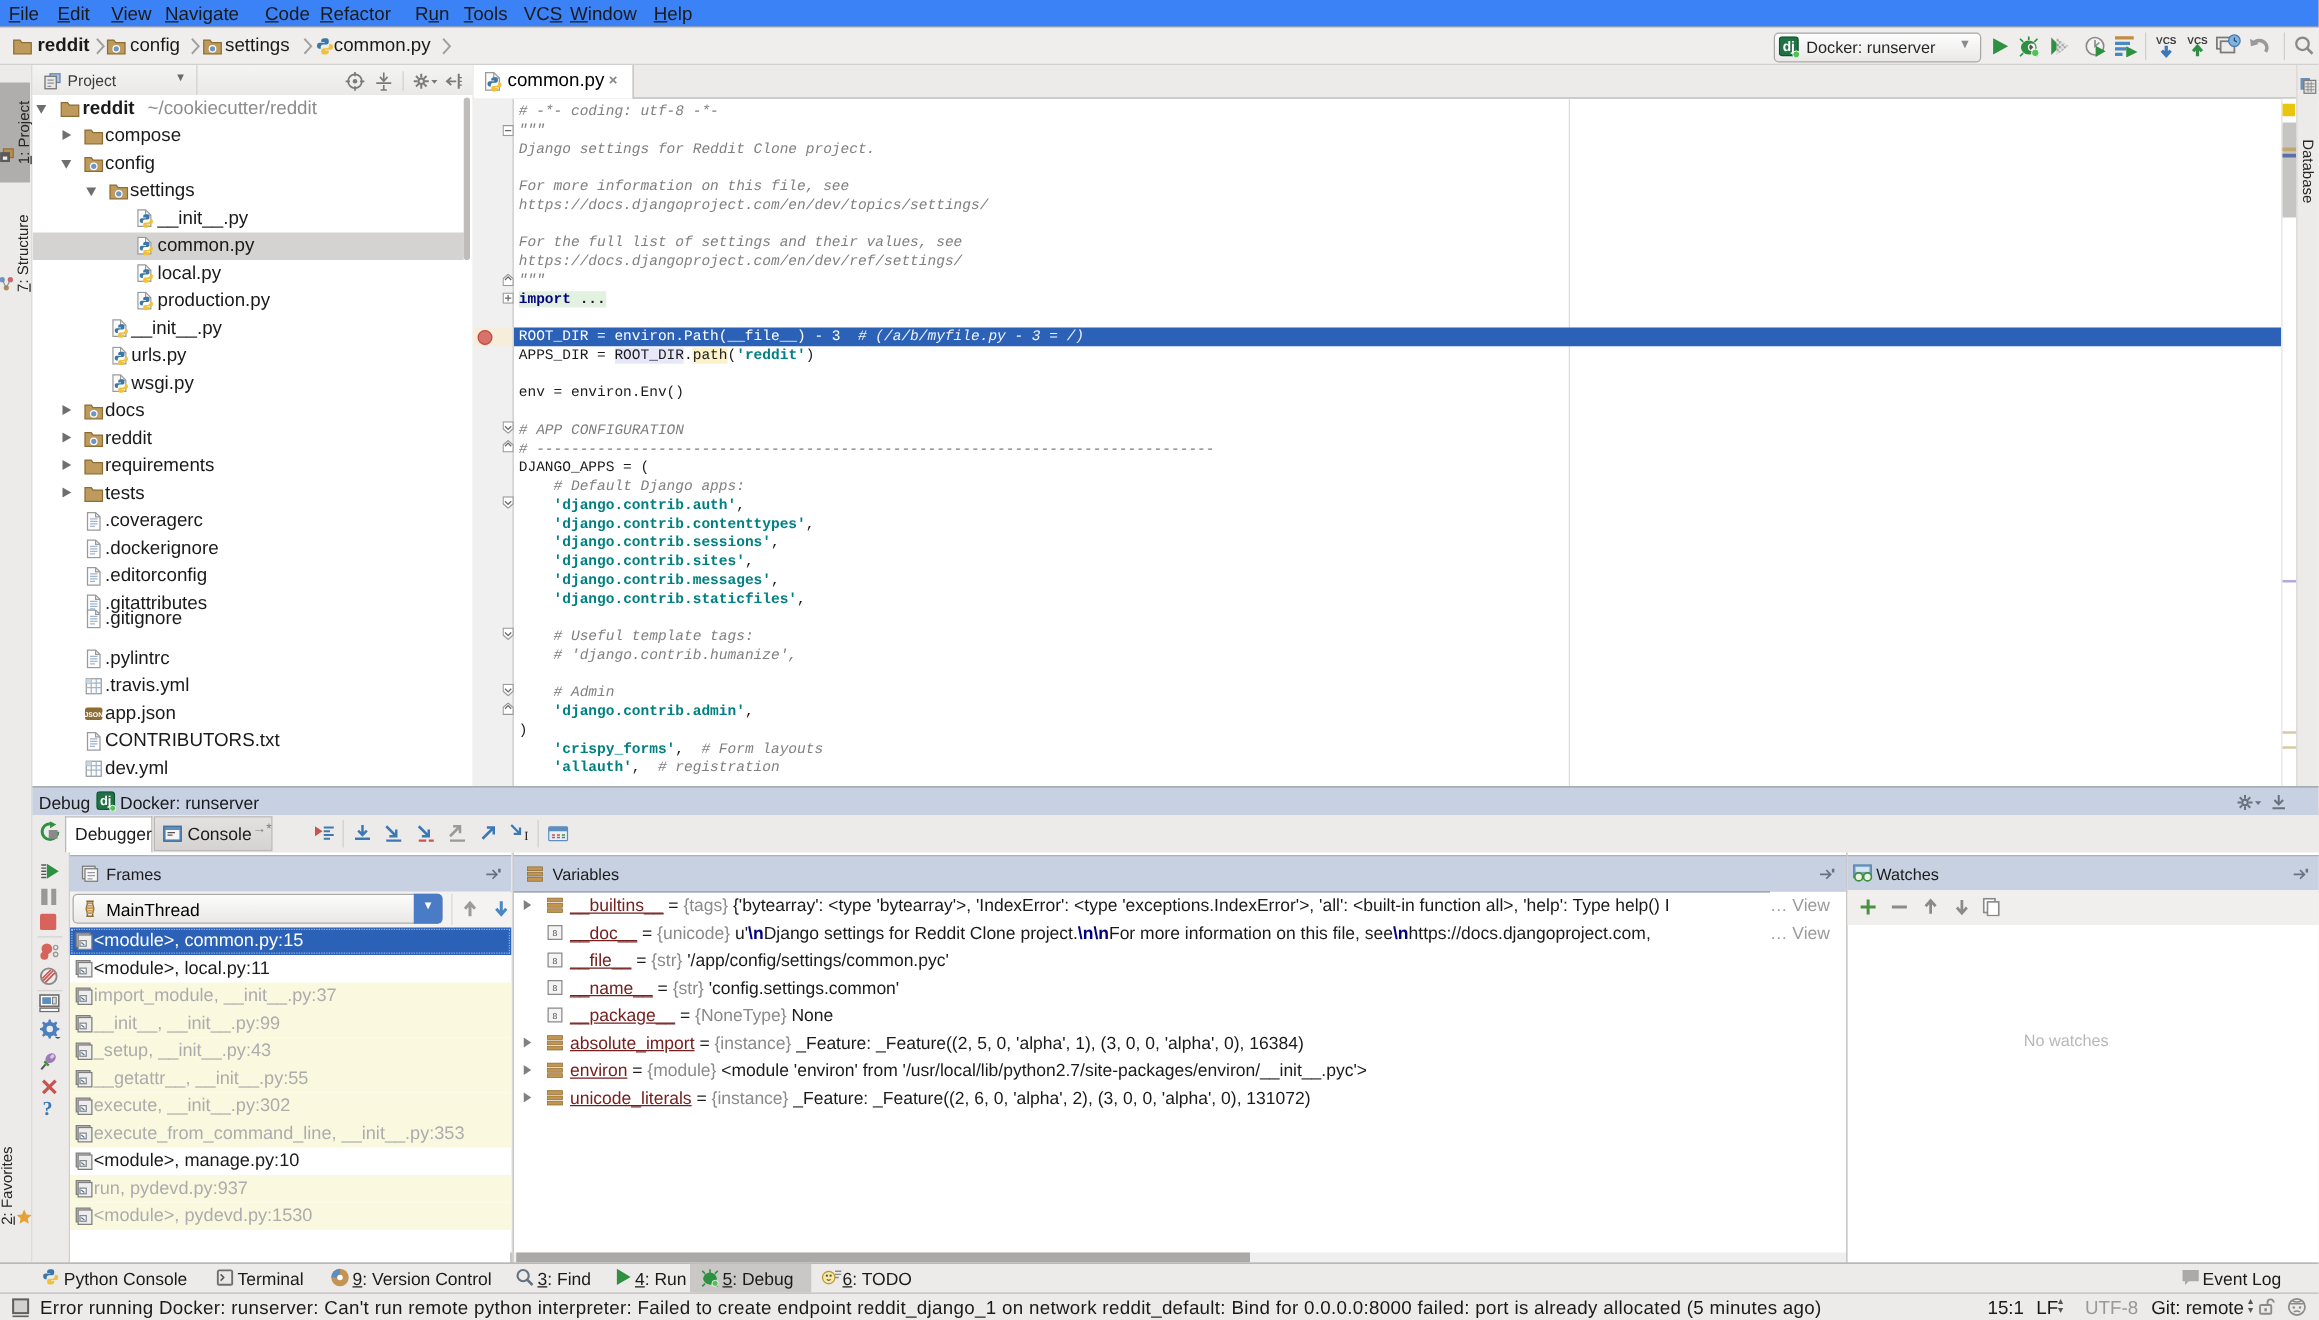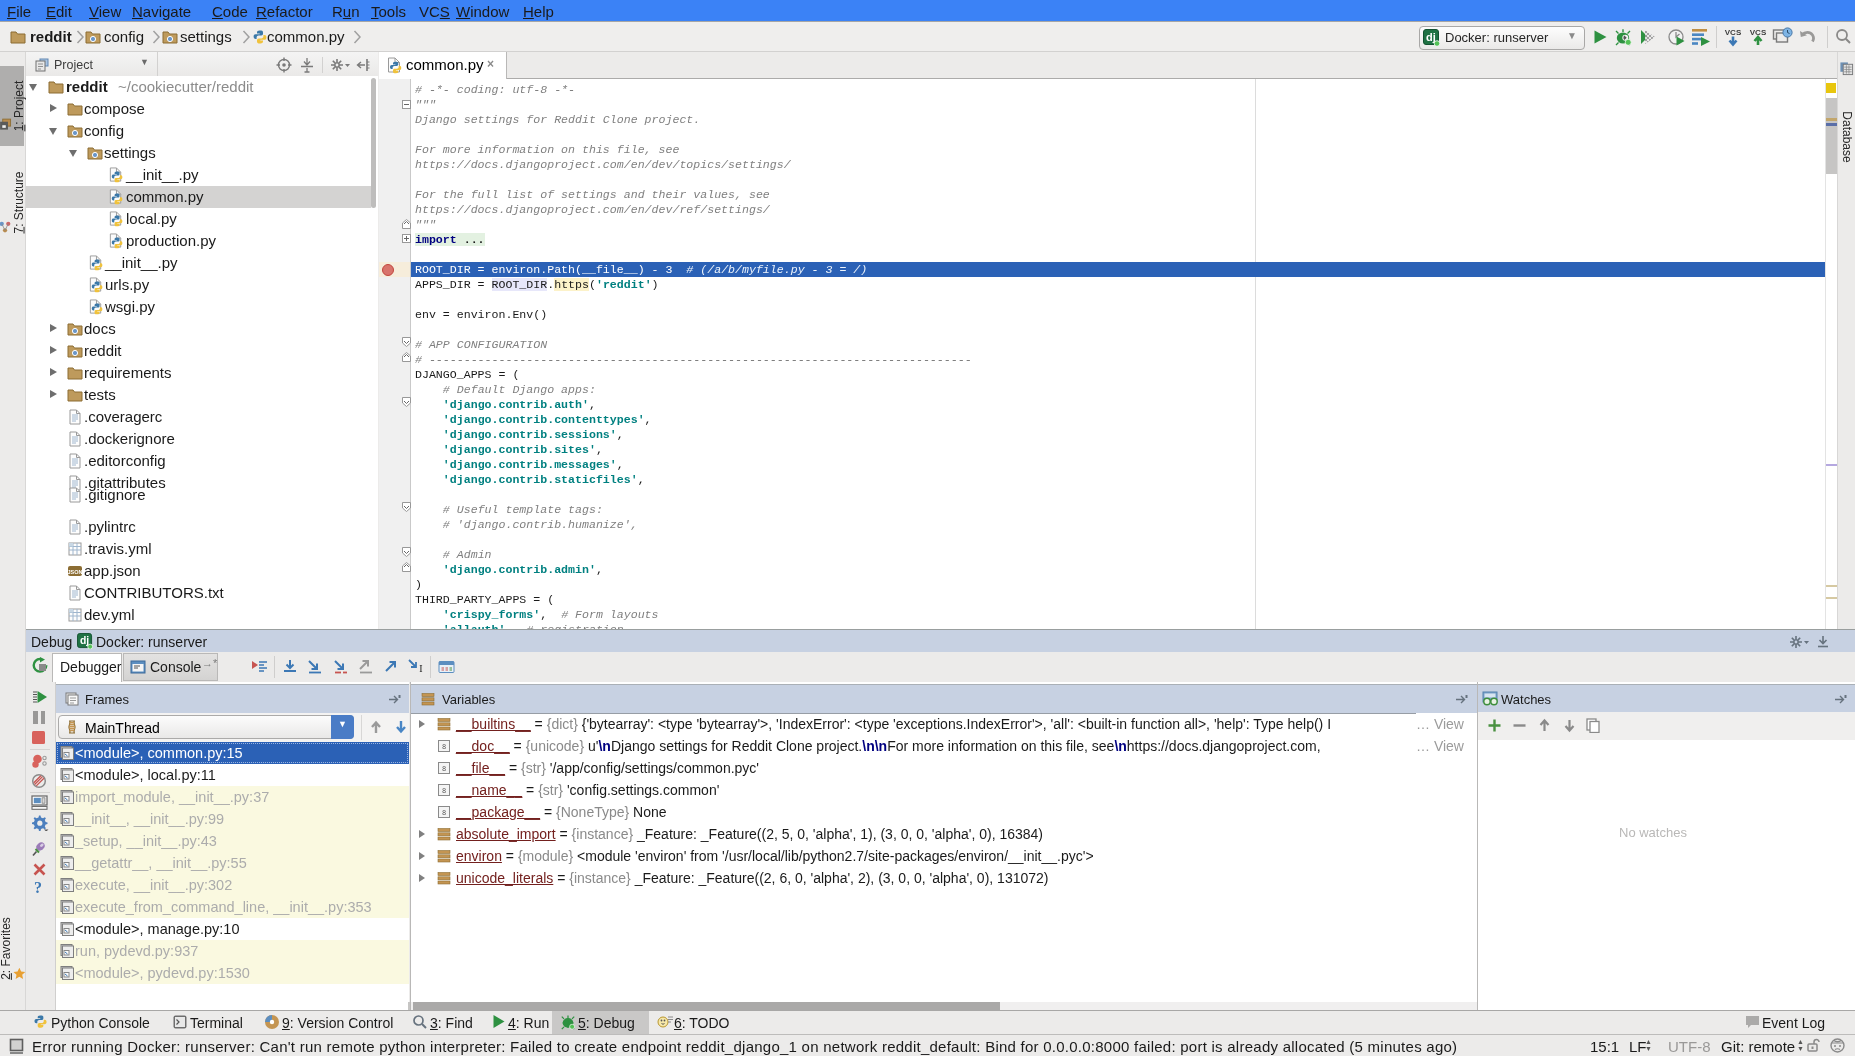--- a/index.html
+++ b/index.html
@@ -474,42 +474,41 @@
 <div></div>
 <div><span class="cmt">For more information on this file, see</span></div>
 <div><span class="cmt">https://docs.djangoproject.com/en/dev/topics/settings/</span></div>
 <div></div>
 <div><span class="cmt">For the full list of settings and their values, see</span></div>
 <div><span class="cmt">https://docs.djangoproject.com/en/dev/ref/settings/</span></div>
 <div><span class="cmt">"""</span></div>
 <div><span style="background:#E3F1E1"><span class="kw">import</span><b> ...</b></span></div>
 <div></div>
 <div style="color:#FFF">ROOT_DIR = environ.Path(__file__) - 3  <span style="font-style:italic;color:#EDF4FC"># (/a/b/myfile.py - 3 = /)</span></div>
-<div>APPS_DIR = <span style="background:#E7E7FA">ROOT_DIR</span>.<span style="background:#FCF2C9">https</span>(<span class="str">'reddit'</span>)</div>
+<div>APPS_DIR = <span style="background:#E7E7FA">ROOT_DIR</span>.<span style="background:#FCF2C9">path</span>(<span class="str">'reddit'</span>)</div>
 <div></div>
 <div>env = environ.Env()</div>
 <div></div>
 <div><span class="cmt"># APP CONFIGURATION</span></div>
 <div><span class="cmt"># ------------------------------------------------------------------------------</span></div>
 <div>DJANGO_APPS = (</div>
 <div>    <span class="cmt"># Default Django apps:</span></div>
 <div>    <span class="str">'django.contrib.auth'</span>,</div>
 <div>    <span class="str">'django.contrib.contenttypes'</span>,</div>
 <div>    <span class="str">'django.contrib.sessions'</span>,</div>
 <div>    <span class="str">'django.contrib.sites'</span>,</div>
 <div>    <span class="str">'django.contrib.messages'</span>,</div>
 <div>    <span class="str">'django.contrib.staticfiles'</span>,</div>
 <div></div>
 <div>    <span class="cmt"># Useful template tags:</span></div>
 <div>    <span class="cmt"># 'django.contrib.humanize',</span></div>
 <div></div>
 <div>    <span class="cmt"># Admin</span></div>
 <div>    <span class="str">'django.contrib.admin'</span>,</div>
 <div>)</div>
-<div>THIRD_PARTY_APPS = (</div>
 <div>    <span class="str">'crispy_forms'</span>,  <span class="cmt"># Form layouts</span></div>
 <div>    <span class="str">'allauth'</span>,  <span class="cmt"># registration</span></div>
   </div>
   <div id="gutter">
     <div style="position:absolute;left:0;top:183px;width:31px;height:15px;background:#F6EDDB"></div>
     <div style="position:absolute;left:3px;top:184.5px;width:12px;height:12px;border-radius:50%;background:#D8736B;border:1px solid #C2463E;box-sizing:border-box"></div>
     <g></g>
     <div class="fm" style="top:21px">
         <svg width="9" height="9" viewBox="0 0 9 9">
           <rect x="0.5" y="0.5" width="8" height="8" fill="#FFF" stroke="#989898"></rect>
@@ -812,21 +811,21 @@
     <svg style="position:absolute;left:1044px;top:8px" width="13" height="13" viewBox="0 0 13 13">
         <path d="M1 6.5 H9 M6 3 L9.5 6.5 L6 10" stroke="#66727E" stroke-width="1.4" fill="none"></path>
         <rect x="10.5" y="2" width="2" height="3" fill="#66727E"></rect>
       </svg>
   </div>
   <div class="vrow" style="top:31px">
       <span class="ar arr-r" style="position:absolute;left:8px;top:7px;width:0;height:0;border-left:6px solid #808080;border-top:4px solid transparent;border-bottom:4px solid transparent"></span>
       <svg style="position:absolute;left:25px;top:3px" width="16" height="16">
         <use href="#i-var"></use>
       </svg>
-      <span style="position:absolute;left:45px"><span class="vname">__builtins__</span> = <span class="vtype">{dict}</span> {'bytearray': &lt;type 'bytearray'&gt;, 'IndexError': &lt;type 'exceptions.IndexError'&gt;, 'all': &lt;built-in function all&gt;, 'help': Type help() I</span>
+      <span style="position:absolute;left:45px"><span class="vname">__builtins__</span> = <span class="vtype">{tags}</span> {'bytearray': &lt;type 'bytearray'&gt;, 'IndexError': &lt;type 'exceptions.IndexError'&gt;, 'all': &lt;built-in function all&gt;, 'help': Type help() I</span>
       <span style="position:absolute;left:1005px;top:0;width:61px;background:#FFF" class="view">… View</span>
     </div>
   <div class="vrow" style="top:53px">
       <svg style="position:absolute;left:25px;top:3px" width="16" height="16">
         <use href="#i-prim"></use>
       </svg>
       <span style="position:absolute;left:45px"><span class="vname">__doc__</span> = <span class="vtype">{unicode}</span> u'<span class="vnl">\n</span>Django settings for Reddit Clone project.<span class="vnl">\n\n</span>For more information on this file, see<span class="vnl">\n</span>https://docs.djangoproject.com,</span>
       <span style="position:absolute;left:1005px;top:0;width:61px;background:#FFF" class="view">… View</span>
     </div>
   <div class="vrow" style="top:75px">

